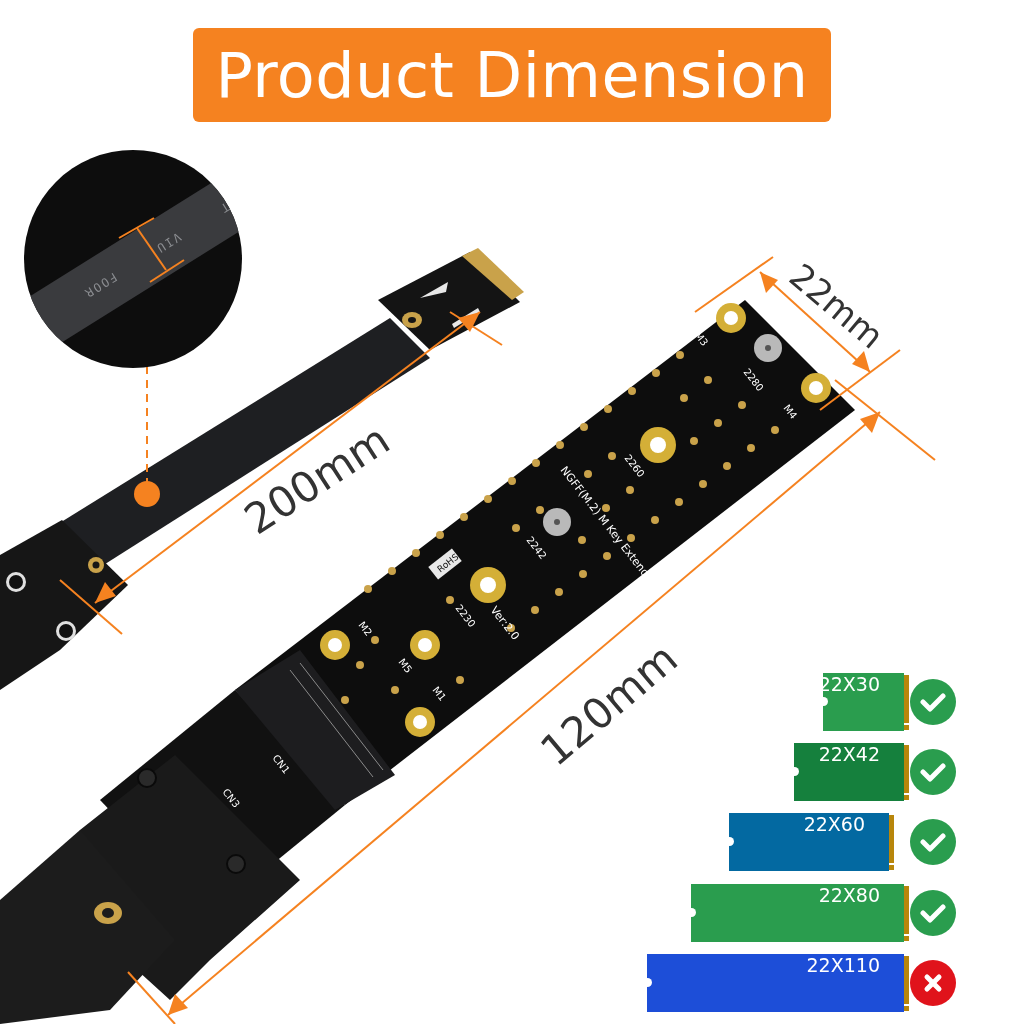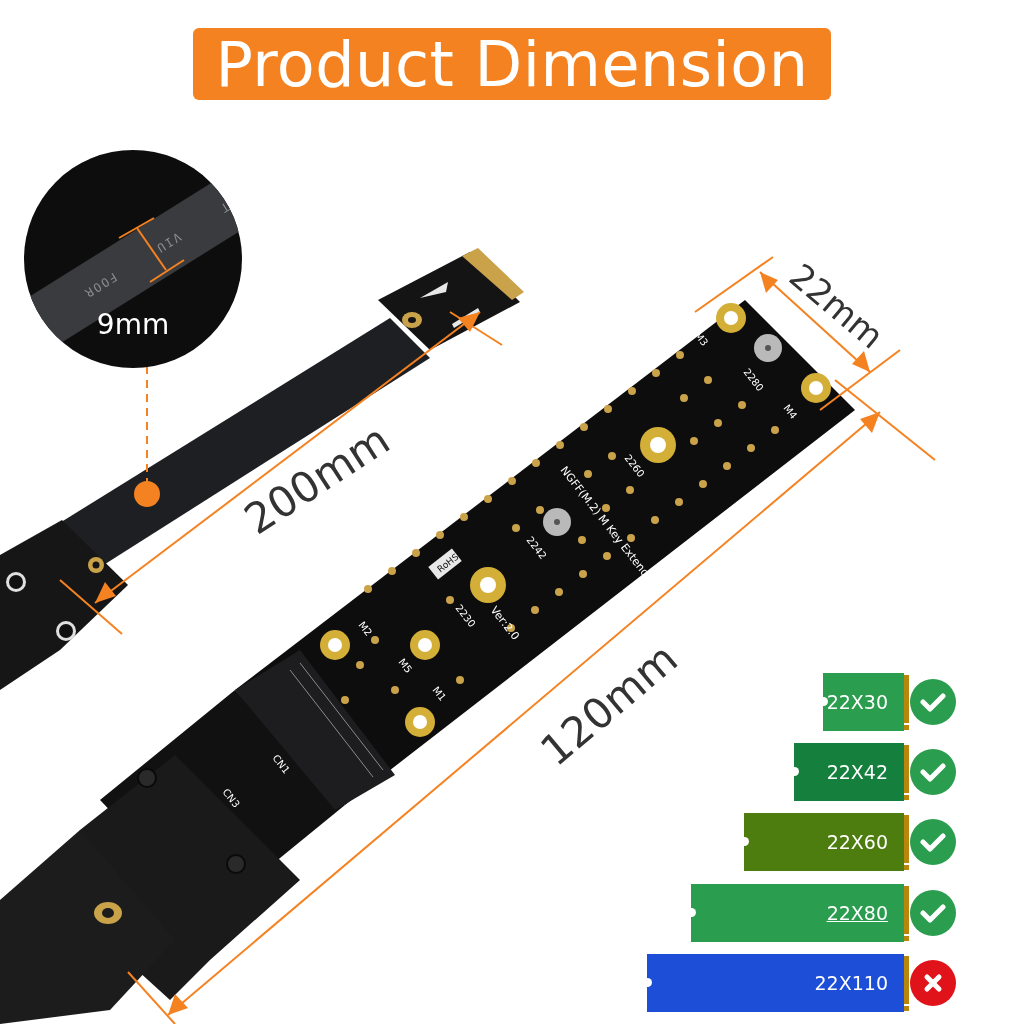--- a/index.html
+++ b/index.html
@@ -2,21 +2,21 @@
 <html><head>
 <meta charset="utf-8">
 <style>
   html, body { margin: 0; padding: 0; }
   body {
     width: 1024px; height: 1024px; position: relative; overflow: hidden;
     background: #ffffff;
     font-family: "Liberation Sans", "DejaVu Sans", sans-serif;
   }
   .title-banner {
-    position: absolute; left: 193px; top: 28px; width: 638px; height: 72px;
+    position: absolute; left: 193px; top: 28px; width: 638px; height: 94px;
     background: #f58220; border-radius: 6px;
     display: flex; align-items: center; justify-content: center;
   }
   .title-banner span {
     color: #ffffff; font-size: 62px; letter-spacing: 0.5px;
     font-family: "DejaVu Sans", sans-serif;
   }
   .scene { position: absolute; left: 0; top: 0; width: 1024px; height: 1024px; }
   .dim-label {
     position: absolute; color: #333333; font-family: "DejaVu Sans", sans-serif;
@@ -37,21 +37,21 @@
     transform: rotate(180deg); letter-spacing: 2px;
   }
   .zoom-circle .circle-label {
     position: absolute; left: 0; width: 100%; top: 158px; text-align: center;
     color: #ffffff; font-size: 28px; font-family: "DejaVu Sans", sans-serif;
   }
   .compat-list { position: absolute; left: 0; top: 0; }
   .compat-row { position: absolute; height: 58px; }
   .compat-card {
     position: absolute; top: 0; height: 58px; display: flex;
-    align-items: center; justify-content: flex-end; padding-right: 16px;
+    justify-content: flex-end; padding-right: 24px;
     box-sizing: border-box; color: #ffffff; font-size: 19px;
     font-family: "DejaVu Sans", sans-serif;
   }
   .compat-card .notch {
     position: absolute; left: -4px; top: 24px; width: 9px; height: 9px;
     border-radius: 50%; background: #ffffff;
   }
   .compat-card .gold-edge {
     position: absolute; right: -5px; top: 2px; width: 5px; height: 48px;
     background: #b8860b;
@@ -244,21 +244,20 @@
       <span>OS</span>
     </div>
   </div>
   <svg style="position:absolute;left:0;top:0" width="218" height="218">
     <g stroke="#f58220" stroke-width="2">
       <line x1="95" y1="88" x2="130" y2="68"></line>
       <line x1="113" y1="78" x2="142" y2="120"></line>
       <line x1="126" y1="132" x2="160" y2="110"></line>
     </g>
   </svg>
-  <div class="circle-label">9mm</div>
 </div>
 
 <div class="compat-list">
 
   <div class="compat-row" style="left:0; top:673px;">
     <div class="compat-card" style="left:823px; width:81px; background:#2a9d4e;">
       <div class="notch"></div>
       <span>22X30</span>
       <div class="gold-edge"></div>
         <div class="gold-edge-small"></div>
@@ -278,35 +277,35 @@
         <div class="gold-edge-small"></div>
     </div>
     <div class="status-icon" style="left:910px; top:6px; background:#2a9d4e;">
       <svg width="26" height="20" viewBox="0 0 26 20">
           <polyline points="3,10 10,17 23,4" fill="none" stroke="#fff" stroke-width="5" stroke-linecap="round" stroke-linejoin="round"></polyline>
         </svg>
     </div>
   </div>
 
   <div class="compat-row" style="left:0; top:813px;">
-    <div class="compat-card" style="left:744px; width:160px; background:#4d7c0f;">
+    <div class="compat-card" style="left:729px; width:160px; background:#0369a1;">
       <div class="notch"></div>
       <span>22X60</span>
       <div class="gold-edge"></div>
         <div class="gold-edge-small"></div>
     </div>
     <div class="status-icon" style="left:910px; top:6px; background:#2a9d4e;">
       <svg width="26" height="20" viewBox="0 0 26 20">
           <polyline points="3,10 10,17 23,4" fill="none" stroke="#fff" stroke-width="5" stroke-linecap="round" stroke-linejoin="round"></polyline>
         </svg>
     </div>
   </div>
 
   <div class="compat-row" style="left:0; top:884px;">
-    <div class="compat-card" style="left:691px; width:213px; background:#2a9d4e;text-decoration:underline;">
+    <div class="compat-card" style="left:691px; width:213px; background:#2a9d4e;">
       <div class="notch"></div>
       <span>22X80</span>
       <div class="gold-edge"></div>
         <div class="gold-edge-small"></div>
     </div>
     <div class="status-icon" style="left:910px; top:6px; background:#2a9d4e;">
       <svg width="26" height="20" viewBox="0 0 26 20">
           <polyline points="3,10 10,17 23,4" fill="none" stroke="#fff" stroke-width="5" stroke-linecap="round" stroke-linejoin="round"></polyline>
         </svg>
     </div>

